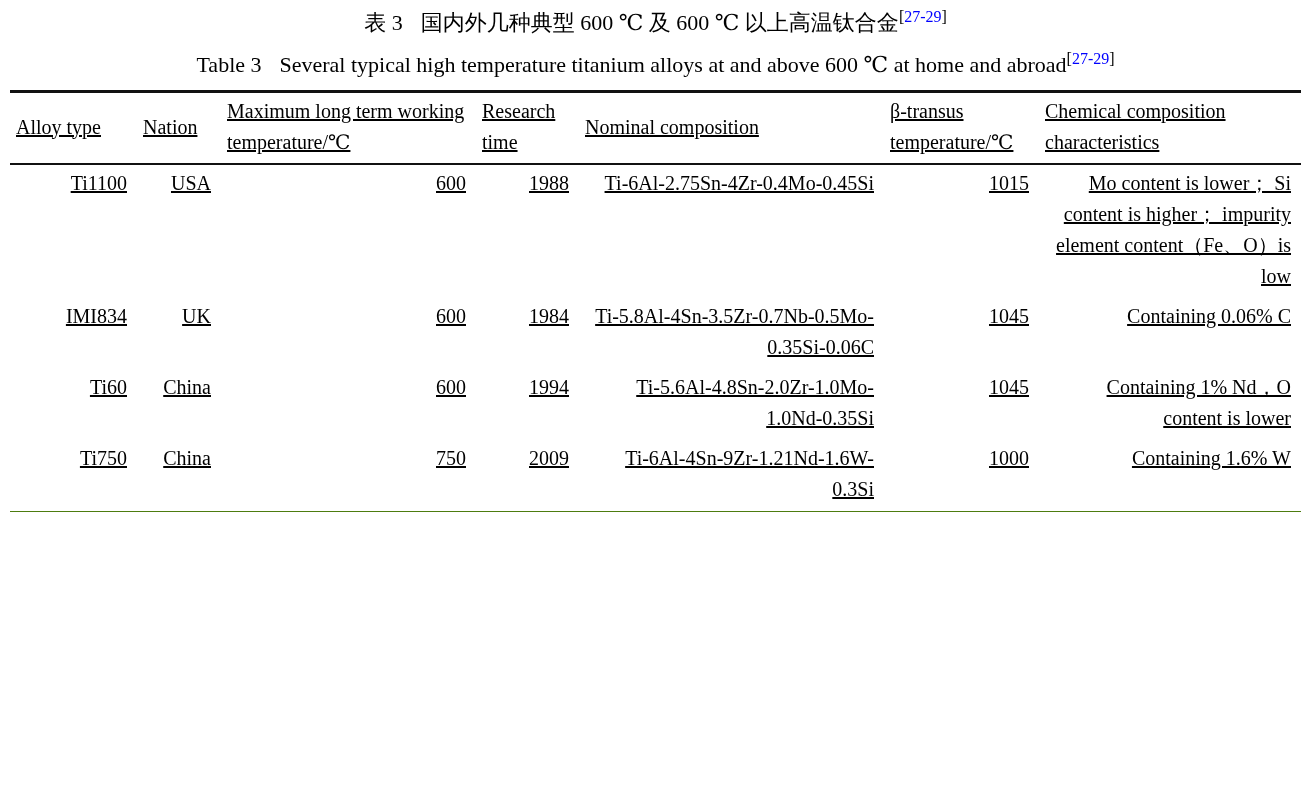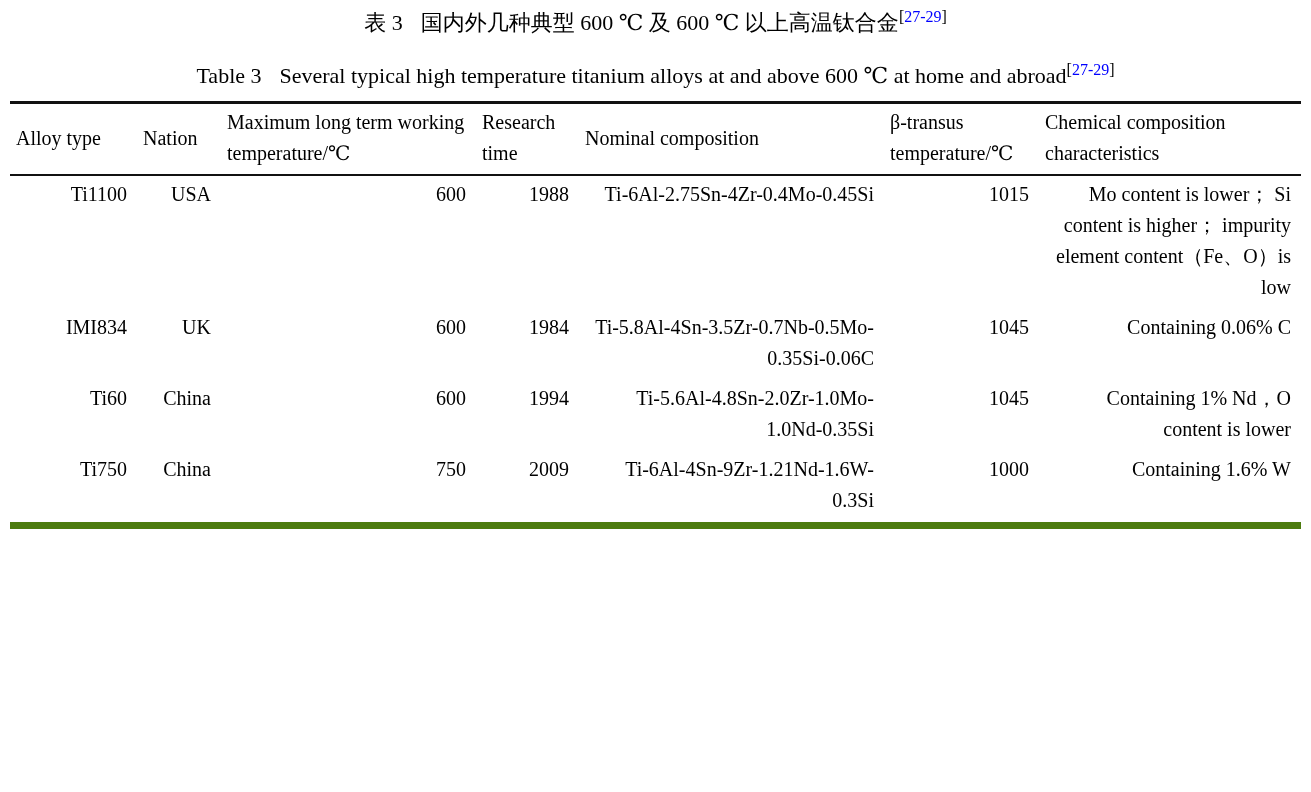--- a/index.html
+++ b/index.html
@@ -10,34 +10,35 @@
     width: 1311px;
     height: 792px;
     background: #ffffff;
     color: #000;
     font-family: "Liberation Serif", "DejaVu Serif", serif;
     overflow: hidden;
   }
   .titles { text-align: center; padding-top: 8px; }
   .title-line { font-size: 22px; line-height: 30px; white-space: nowrap; }
   .title-line .label { margin-right: 18px; }
-  .title-line.en { margin-top: 23px; }
+  .title-line.en { margin-top: 12px; }
   sup.ref { font-size: 16px; line-height: 0; vertical-align: super; }
   sup.ref .refnum { color: var(--ref-color); }
   sup.ref .bracket { color: #000; }
 
   .tablewrap { margin: 10px 10px 0 10px; }
   table.alloys {
     width: 1291px;
     table-layout: fixed;
     border-collapse: collapse;
     border-top: 3px solid #111;
-    border-bottom: 7px solid #4d7c0f;
+    border-bottom: 1px solid #4d7c0f;
     font-size: 20px;
     line-height: 31px;
+    text-decoration: underline;
   }
   col.c1 { width: 127px; } col.c2 { width: 84px; }  col.c3 { width: 255px; }
   col.c4 { width: 103px; } col.c5 { width: 305px; } col.c6 { width: 155px; }
   col.c7 { width: 262px; }
   thead th {
     font-weight: normal;
     text-align: left;
     vertical-align: middle;
     border-bottom: 2px solid #111;
     padding: 3px 10px 5px 6px;

